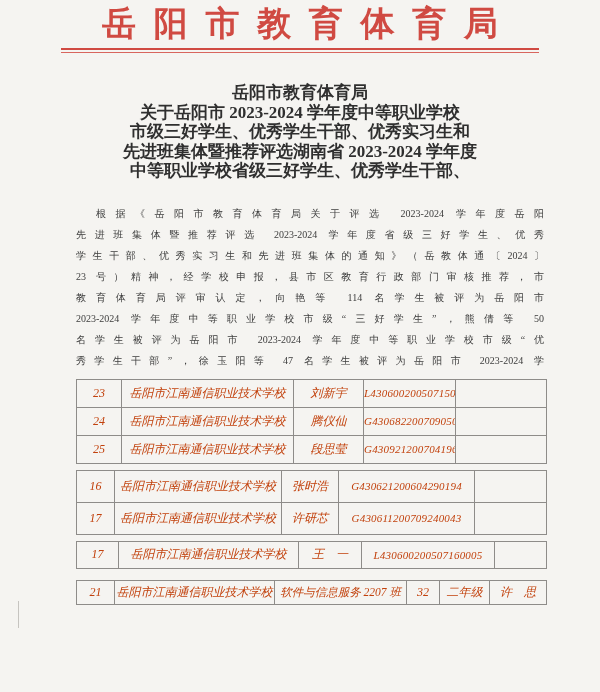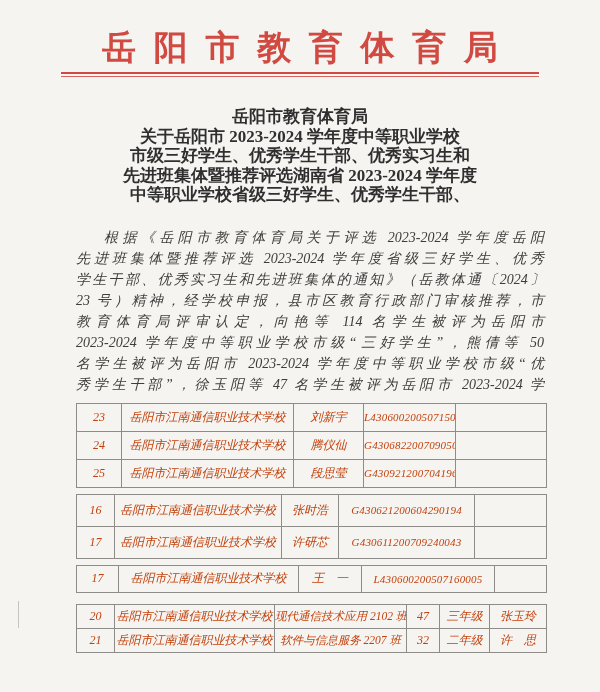--- a/index.html
+++ b/index.html
@@ -7,21 +7,21 @@
   body {
     font-family: "Liberation Serif", "DejaVu Serif", serif;
     background: #eeedea;
   }
   .page {
     position: relative;
     width: 600px;
     height: 692px;
     background: #f5f4f1;
     overflow: hidden;
-    padding-top: 28px;
+    padding-top: 4px;
   }
   
   .letterhead {
     width: 478px;
     margin: 0 auto;
     text-align: center;
   }
   .letterhead-title {
     color: #d04a42;
     font-size: 34px;
@@ -48,26 +48,25 @@
     white-space: nowrap;
   }
 
   
   .paragraph {
     margin-top: 22px;
     padding: 0 56px 0 76px;
     color: #3d3d3d;
   }
   .paragraph .pline {
-    font-size: 14px;
+    font-size: 10px;
     line-height: 21px;
     text-align: justify;
     text-align-last: justify;
     white-space: nowrap;
-    font-style: italic;
   }
   .paragraph .pline.indent { text-indent: 2em; }
 
   
   .tbl-wrap { padding-left: 76px; }
   table {
     border-collapse: collapse;
     table-layout: fixed;
     width: 470px;
     color: #c2410c;
@@ -219,28 +218,20 @@
     <table class="t4">
       <colgroup>
         <col style="width:38px">
           <col style="width:160px">
           <col style="width:132px">
           <col style="width:33px">
           <col style="width:50px">
           <col style="width:57px">
       </colgroup>
       <tbody>
-          <tr>
-        <td class="seq-cell">20</td>
-        <td class="school-cell">岳阳市江南通信职业技术学校</td>
-        <td class="class-cell">现代通信技术应用 2102 班</td>
-        <td class="count-cell">47</td>
-        <td class="grade-cell">三年级</td>
-        <td class="name-cell">张玉玲</td>
-      </tr>
       <tr>
         <td class="seq-cell">21</td>
         <td class="school-cell">岳阳市江南通信职业技术学校</td>
         <td class="class-cell">软件与信息服务 2207 班</td>
         <td class="count-cell">32</td>
         <td class="grade-cell">二年级</td>
         <td class="name-cell">许　思</td>
       </tr>
     </tbody>
       </table>

